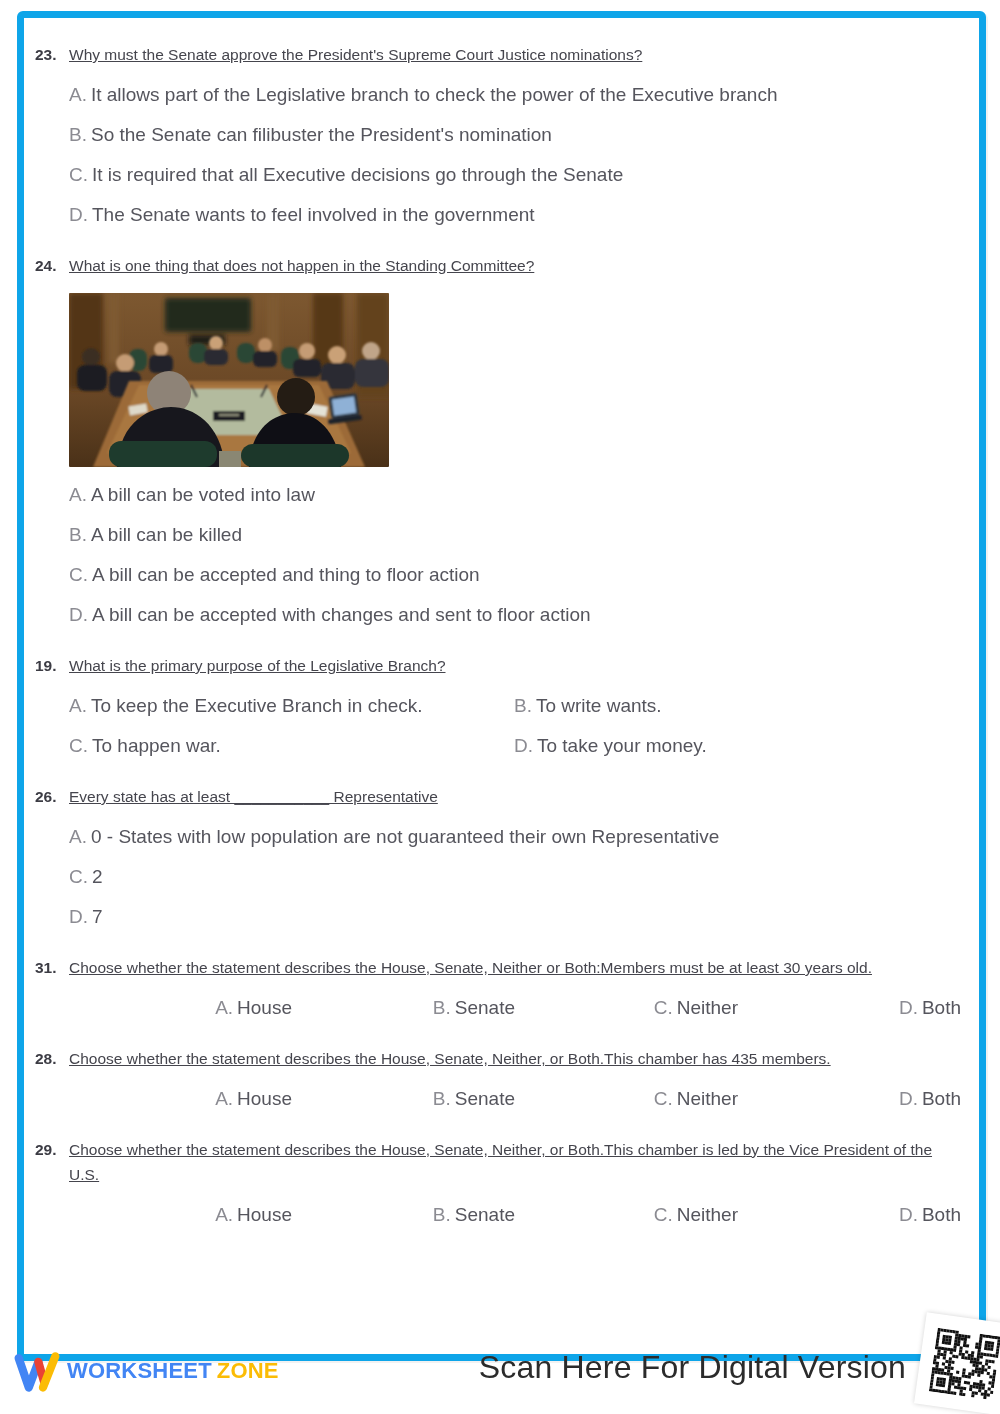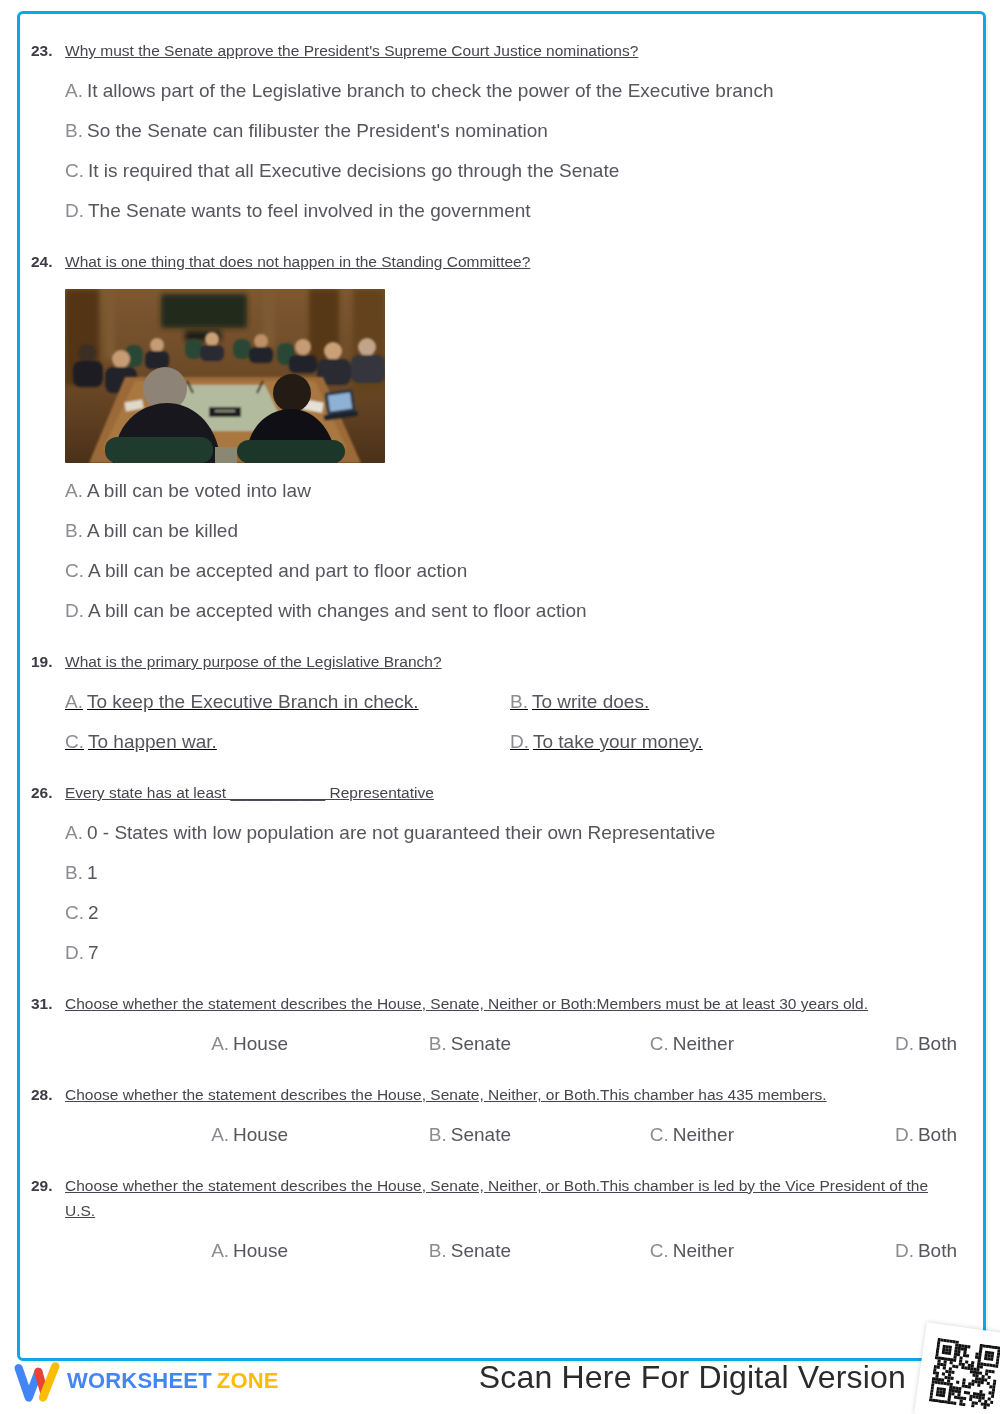--- a/index.html
+++ b/index.html
@@ -2,43 +2,43 @@
 <html><head>
 <meta charset="utf-8">
 <style>
   html,body{margin:0;padding:0;}
   body{
     width:1000px;height:1414px;position:relative;overflow:hidden;
     background:#ffffff;font-family:"Liberation Sans",sans-serif;
   }
   .sheet{
     position:absolute;left:17px;top:11px;width:969px;height:1350px;
-    box-sizing:border-box;border:3px solid #0ea5e9;border-radius:6px;
+    box-sizing:border-box;border:7px solid #0ea5e9;border-radius:6px;
     box-shadow:2px 2px 0 rgba(0,0,0,0.05);
     padding:24px 20px 5px 11px;background:#fff;
   }
   .question{margin-bottom:26px;}
   .q-line{display:flex;align-items:flex-start;}
   .q-num{
     flex:0 0 34px;font-size:15.5px;font-weight:700;color:#3c3c44;line-height:25px;
   }
   .q-text{
     margin:0;flex:1;max-width:875px;font-size:15.5px;color:#45454d;line-height:25px;text-decoration:underline;
   }
   .options{margin-left:34px;}
   .option{margin-top:15px;line-height:25px;font-size:19px;}
   .opt-letter{color:#8b8b92;}
   .opt-text{color:#55555d;margin-left:4px;}
   .options.grid4{display:grid;grid-template-columns:223px 223px 223px 223px;text-align:right;}
-  .options.grid2{display:grid;grid-template-columns:445px 445px;text-decoration:underline;}
+  .options.grid2{display:grid;grid-template-columns:445px 445px;}
   .photo{
     display:block;margin:15px 0 4px 34px;width:320px;height:174px;
     border-radius:1px;
   }
-  .footer{position:absolute;left:0;right:0;bottom:6px;height:56px;}
+  .footer{position:absolute;left:0;right:0;bottom:16px;height:56px;}
   .logo{position:absolute;left:13px;bottom:5px;display:flex;align-items:center;}
   .logo-mark{width:48px;height:44px;}
   .wordmark{font-size:22px;font-weight:800;letter-spacing:0.2px;margin-left:6px;white-space:nowrap;}
   .wm-blue{color:#4285f4;}
   .wm-yellow{color:#fbbc05;margin-left:5px;}
   .scan{
     position:absolute;right:94px;bottom:12px;font-size:32px;color:#2b2b2b;
     letter-spacing:0.2px;white-space:nowrap;
   }
   .qr-card{
@@ -147,46 +147,45 @@
       <path d="M180 174 C182 132 208 120 226 120 C246 120 268 136 272 174 Z" fill="#0f0f15"></path>
 
       <rect x="40" y="148" width="108" height="26" rx="12" fill="#1e3b2d"></rect>
       <rect x="172" y="151" width="108" height="23" rx="12" fill="#1c372a"></rect>
       <rect x="150" y="158" width="22" height="16" fill="#8a8773"></rect>
     </svg>
 
     <div class="options stack">
       <div class="option"><span class="opt-letter">A.</span><span class="opt-text">A bill can be voted into law</span></div>
       <div class="option"><span class="opt-letter">B.</span><span class="opt-text">A bill can be killed</span></div>
-      <div class="option"><span class="opt-letter">C.</span><span class="opt-text">A bill can be accepted and part to floor action</span></div>
+      <div class="option"><span class="opt-letter">C.</span><span class="opt-text">A bill can be accepted and thing to floor action</span></div>
       <div class="option"><span class="opt-letter">D.</span><span class="opt-text">A bill can be accepted with changes and sent to floor action</span></div>
     </div>
   </section>
 
   <section class="question">
     <div class="q-line">
       <span class="q-num">19.</span>
       <p class="q-text">What is the primary purpose of the Legislative Branch?</p>
     </div>
     <div class="options grid2">
       <div class="option"><span class="opt-letter">A.</span><span class="opt-text">To keep the Executive Branch in check.</span></div>
-      <div class="option"><span class="opt-letter">B.</span><span class="opt-text">To write does.</span></div>
+      <div class="option"><span class="opt-letter">B.</span><span class="opt-text">To write wants.</span></div>
       <div class="option"><span class="opt-letter">C.</span><span class="opt-text">To happen war.</span></div>
       <div class="option"><span class="opt-letter">D.</span><span class="opt-text">To take your money.</span></div>
     </div>
   </section>
 
   <section class="question">
     <div class="q-line">
       <span class="q-num">26.</span>
       <p class="q-text">Every state has at least ___________ Representative</p>
     </div>
     <div class="options stack">
       <div class="option"><span class="opt-letter">A.</span><span class="opt-text">0 - States with low population are not guaranteed their own Representative</span></div>
-      <div class="option"><span class="opt-letter">B.</span><span class="opt-text">1</span></div>
       <div class="option"><span class="opt-letter">C.</span><span class="opt-text">2</span></div>
       <div class="option"><span class="opt-letter">D.</span><span class="opt-text">7</span></div>
     </div>
   </section>
 
   <section class="question">
     <div class="q-line">
       <span class="q-num">31.</span>
       <p class="q-text">Choose whether the statement describes the House, Senate, Neither or Both:Members must be at least 30 years old.</p>
     </div>

